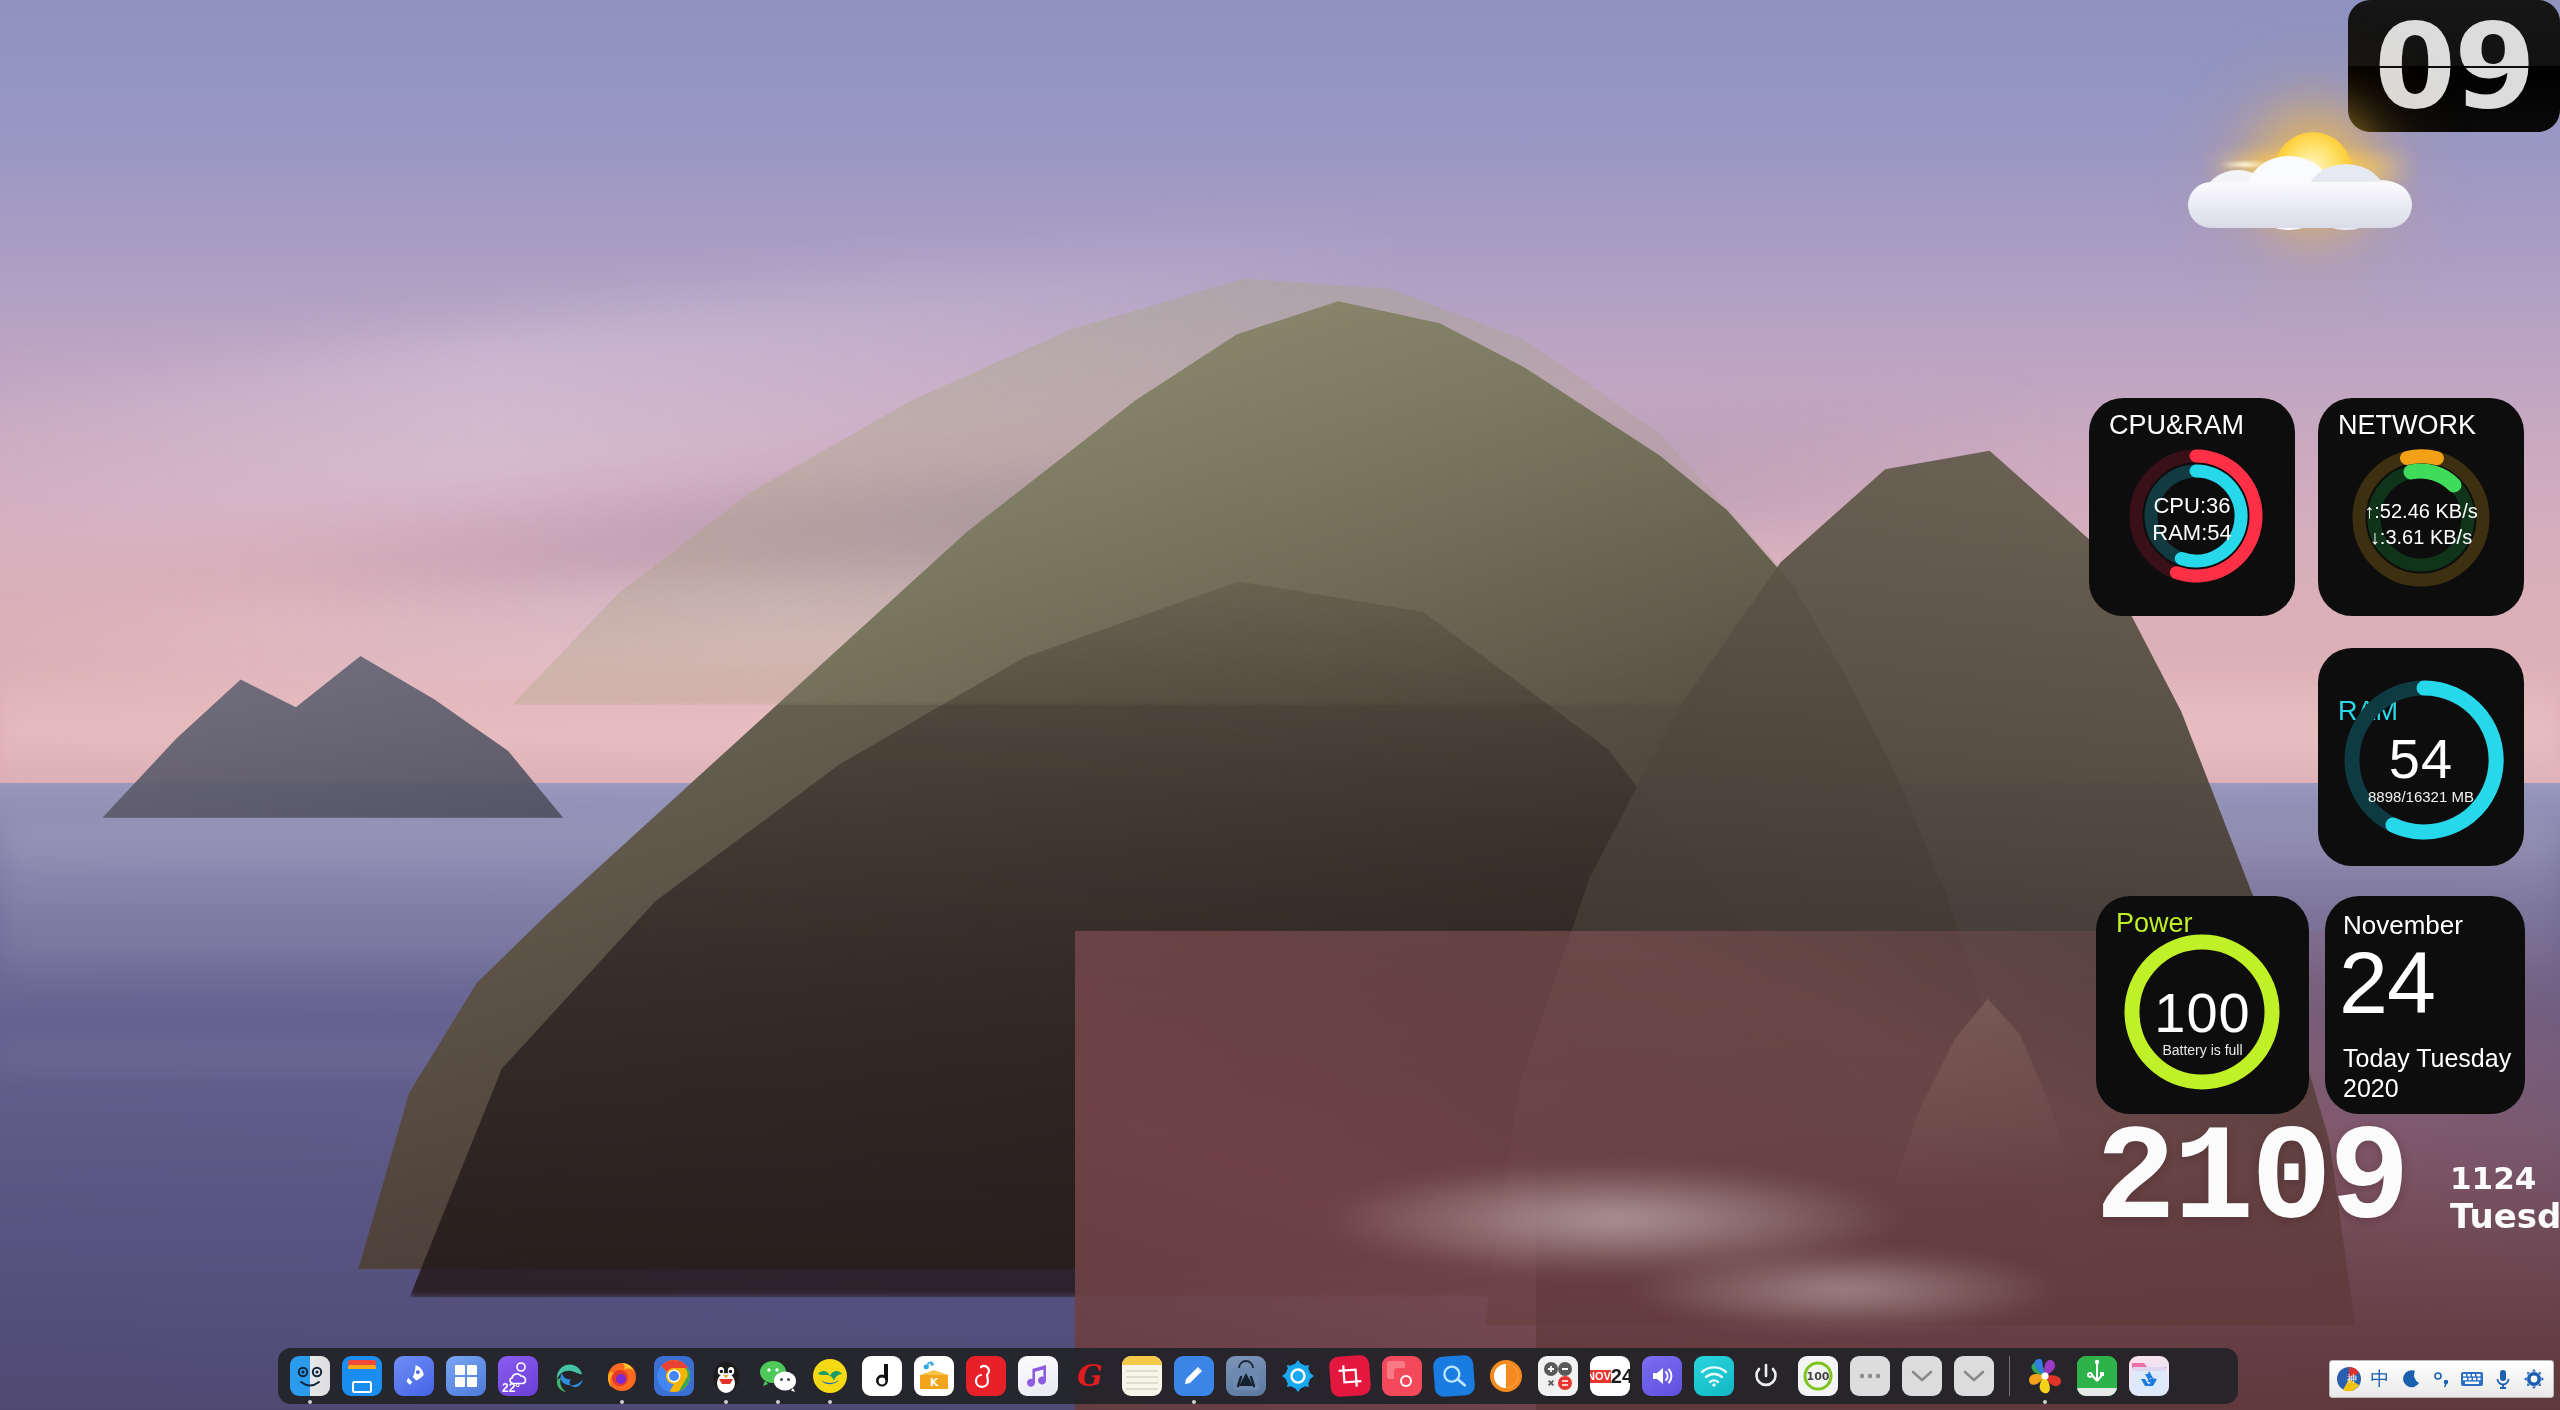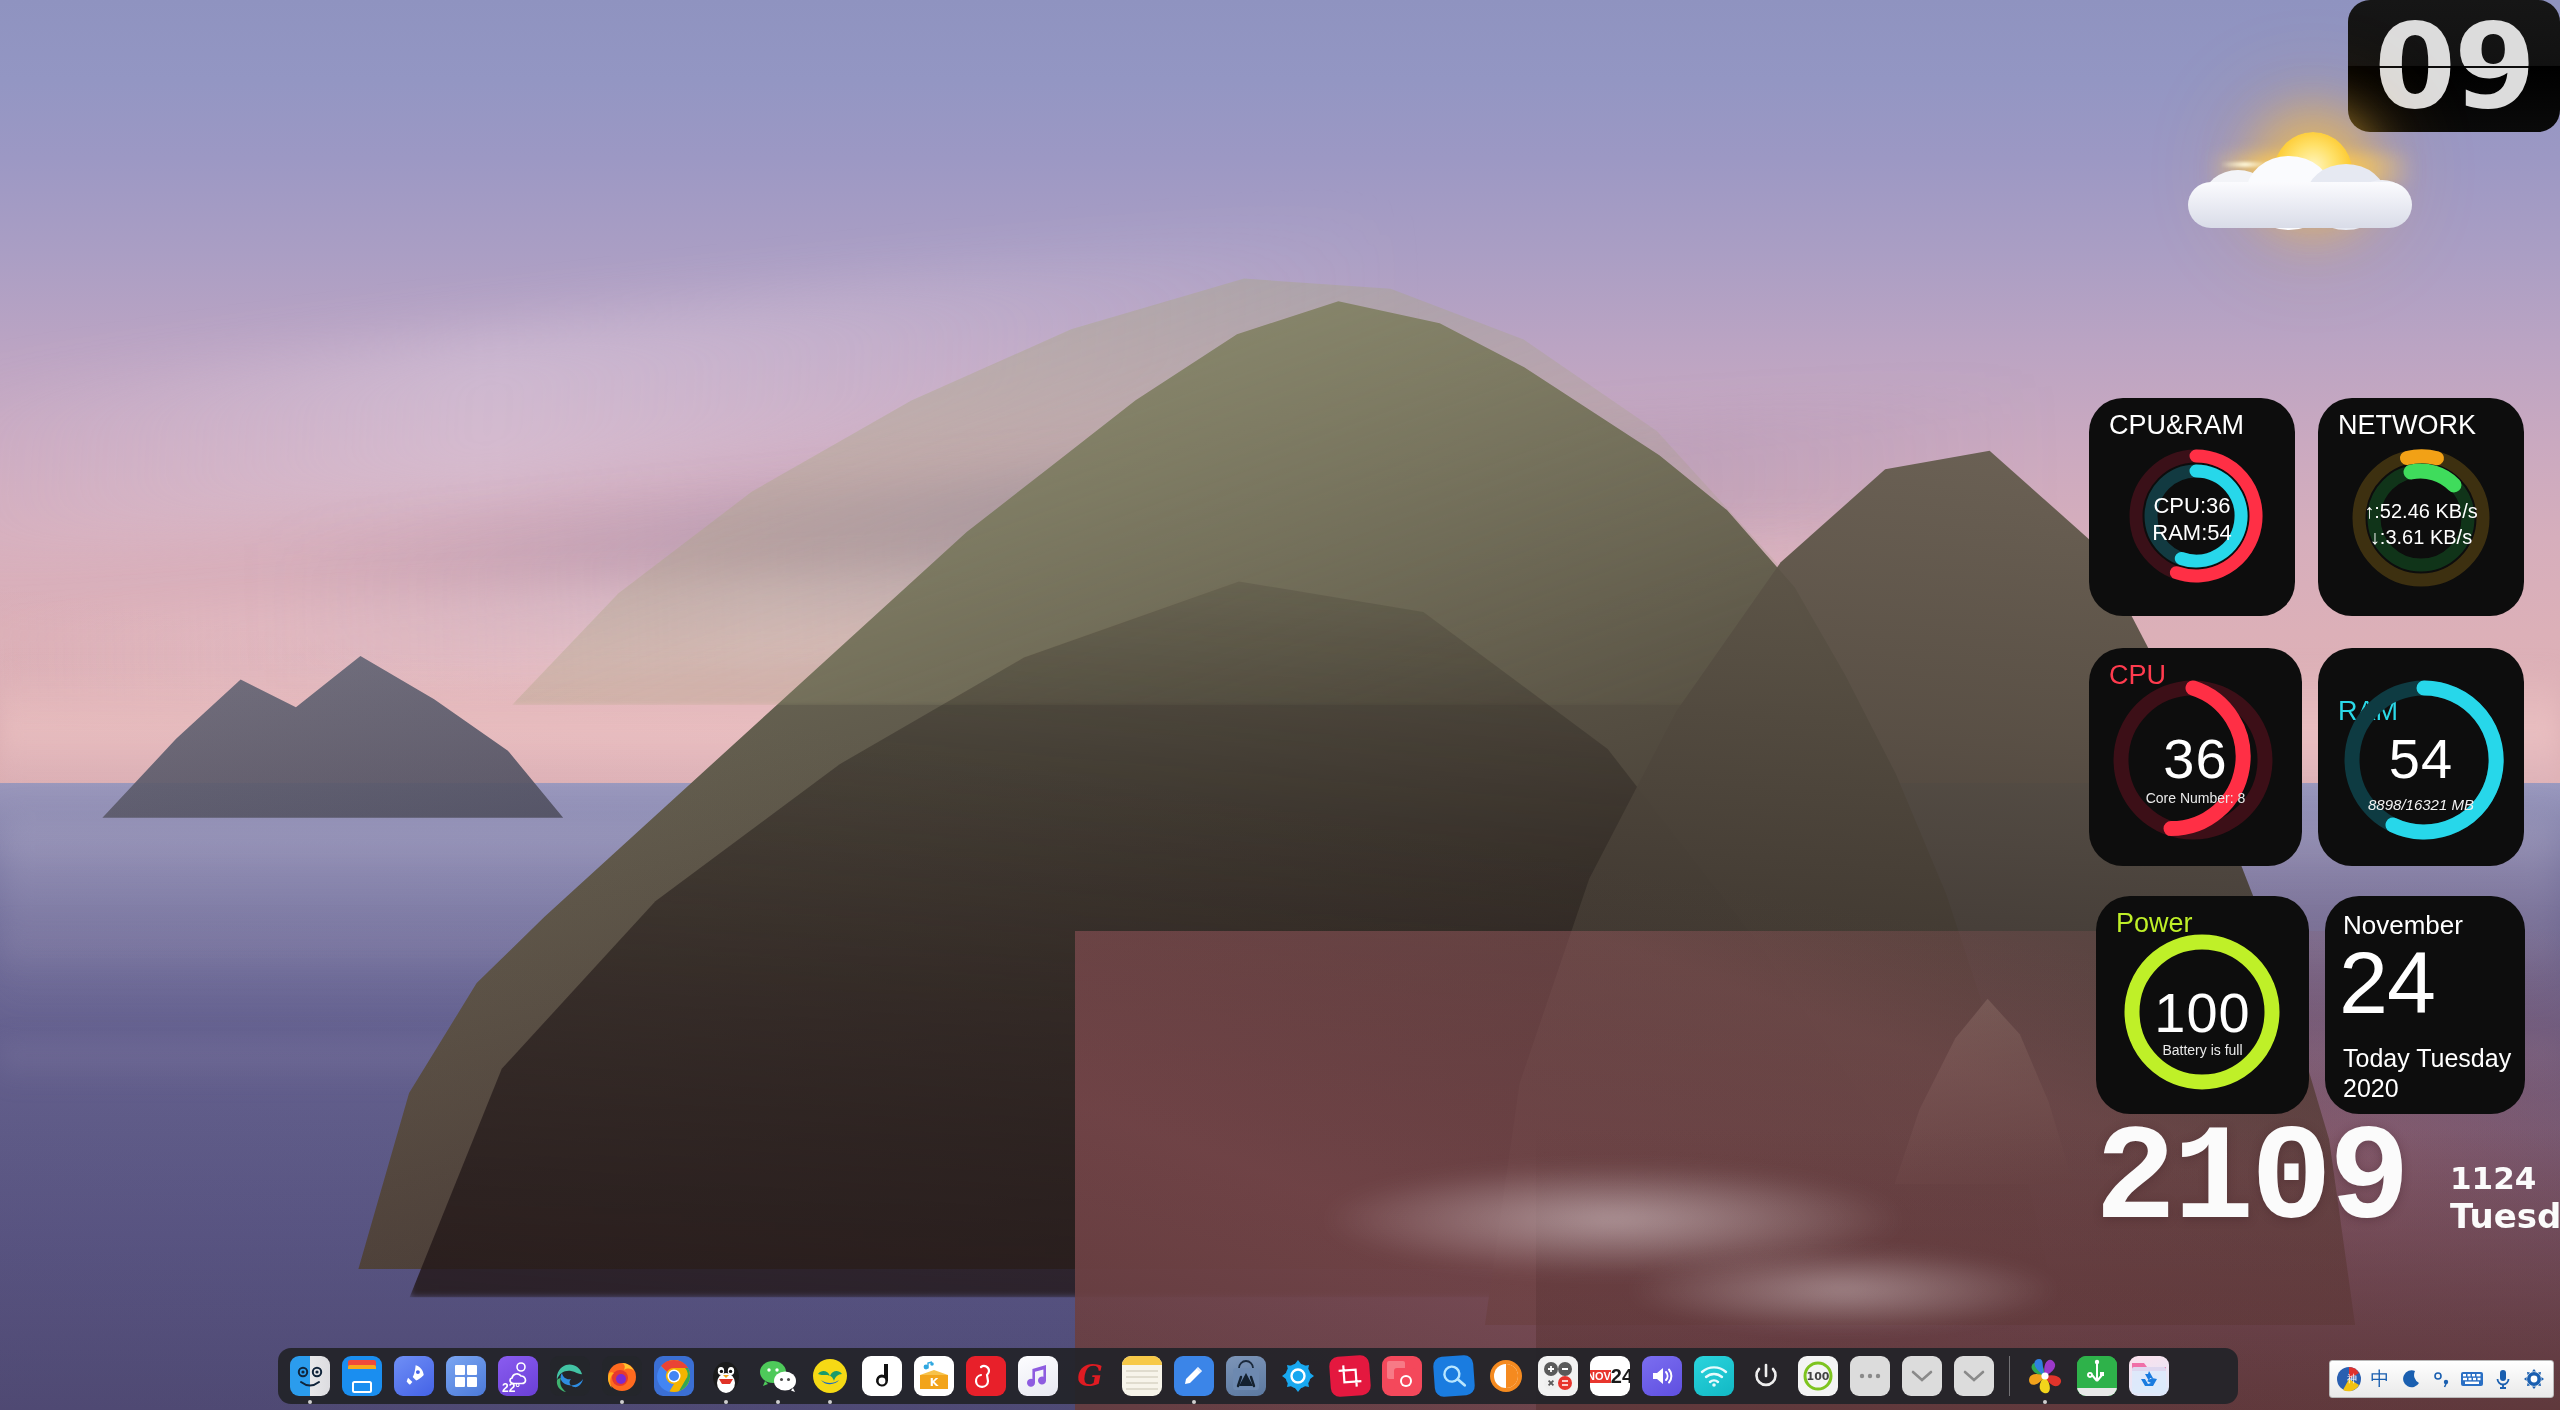--- a/index.html
+++ b/index.html
@@ -325,42 +325,31 @@
           <circle r="62" fill="none" stroke="#4a3a12" stroke-width="13" opacity=".8"></circle>
           <circle r="47" fill="none" stroke="#123c1c" stroke-width="13" opacity=".85"></circle>
           <path d="M -14 -60 A 62 62 0 0 1 16 -59.8" fill="none" stroke="#f2a116" stroke-width="14" stroke-linecap="round"></path>
           <path d="M -10 -46 A 47 47 0 0 1 33 -33" fill="none" stroke="#3fdc5c" stroke-width="15" stroke-linecap="round"></path>
         </g>
       </svg>
       <div class="ring-label net-line" style="top:100px;">↑:52.46 KB/s</div>
       <div class="ring-label net-line" style="top:126px;">↓:3.61 KB/s</div>
     </div>
 
-    <div class="card" id="card-cpu">
-      <div class="card-title t-cpu">CPU</div>
-      <svg width="213" height="218" style="position:absolute;left:0;top:0">
-        <g transform="translate(104,112)">
-          <circle r="72" fill="none" stroke="#3c0f17" stroke-width="15"></circle>
-          <path d="M 0 -72 A 72 72 0 0 1 -22 68.6" fill="none" stroke="#ff2f45" stroke-width="15" stroke-linecap="round" stroke-dasharray="280 173"></path>
-        </g>
-      </svg>
-      <div class="ring-label big-num" style="top:78px;">36</div>
-      <div class="ring-label sub-num-sm" style="top:142px;">Core Number:  8</div>
-    </div>
 
     <div class="card" id="card-ram">
       <div class="card-title t-ram">RAM</div>
       <svg width="206" height="218" style="position:absolute;left:0;top:0">
         <g transform="translate(106,112)">
           <circle r="72" fill="none" stroke="#0e3b42" stroke-width="15"></circle>
           <path d="M 0 -72 A 72 72 0 1 1 -31 64.9" fill="none" stroke="#27d7ea" stroke-width="15" stroke-linecap="round" stroke-dasharray="300 153"></path>
         </g>
       </svg>
       <div class="ring-label big-num" style="top:78px;">54</div>
-      <div class="ring-label sub-num" style="top:148px;font-style:italic;">8898/16321 MB</div>
+      <div class="ring-label sub-num" style="top:140px;">8898/16321 MB</div>
     </div>
 
     <div class="card" id="card-power">
       <div class="card-title t-power">Power</div>
       <svg width="213" height="218" style="position:absolute;left:0;top:0">
         <g transform="translate(106,116)">
           <circle r="70" fill="none" stroke="#bff028" stroke-width="15"></circle>
         </g>
       </svg>
       <div class="ring-label big-num" style="top:84px;">100</div>

